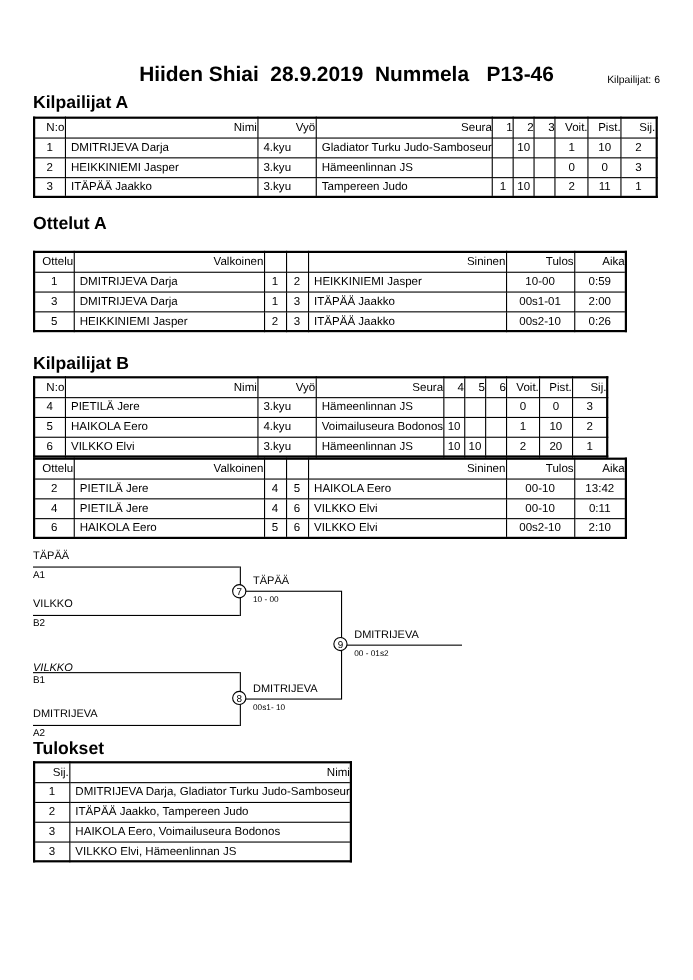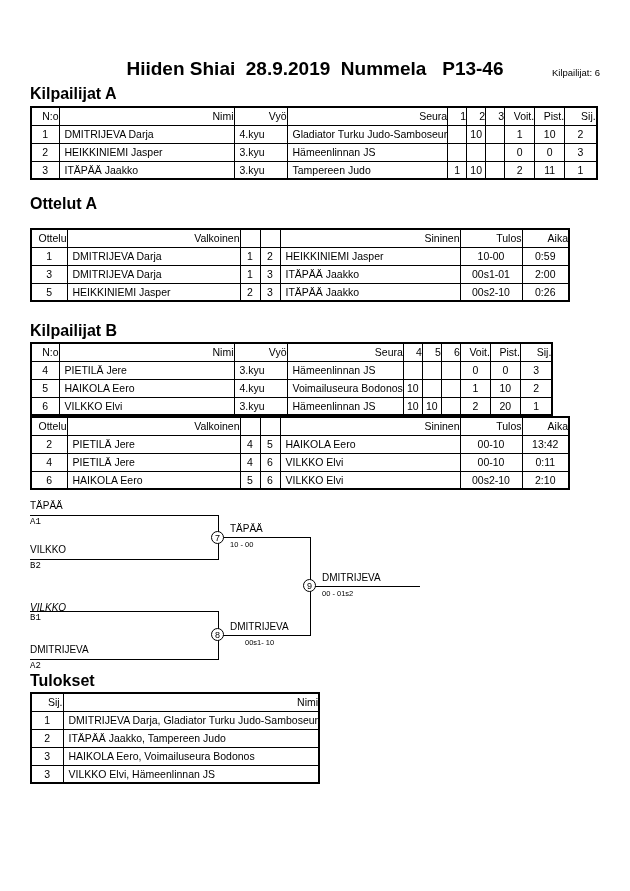--- a/index.html
+++ b/index.html
@@ -16,21 +16,21 @@
   .w-res   { width:283px; margin-left:30px; }
   table { border-collapse:collapse; table-layout:fixed; margin-left:30px; border:2px solid #000; }
   th, td { border:1px solid #000; height:18px; padding:0; font-size:10.5px; white-space:nowrap; vertical-align:middle; overflow:visible; }
   th { font-weight:400; text-align:right; }
   td.c { text-align:center; }
   td.l { text-align:left; padding-left:5px; }
   .bracket { position:relative; height:176px; margin-top:8px; }
   .hline { position:absolute; height:1px; background:#000; }
   .vline { position:absolute; width:1px; background:#000; }
   .blabel  { position:absolute; font-size:10px; line-height:12px; }
-  .bseed   { position:absolute; font-size:9px;  line-height:11px;font-family:Liberation Mono, monospace; }
+  .bseed   { position:absolute; font-size:9px;  line-height:11px; }
   .bwinner { position:absolute; font-size:10px; line-height:12px; }
   .bscore  { position:absolute; font-size:7.5px; line-height:9px; }
   .mcircle { position:absolute; width:13px; height:13px; border:1px solid #000; border-radius:50%;
              background:#fff; text-align:center; line-height:12px; font-size:9px; }
 </style>
 </head>
 <body>
 
 <div class="page">
 
@@ -300,21 +300,21 @@
     <div class="bseed" style="left:30px; top:115px;">B1</div>
     <div class="blabel" style="left:30px; top:146px;">DMITRIJEVA</div>
     <div class="bseed" style="left:30px; top:163px;">A2</div>
 
     <div class="mcircle" style="left:211px; top:33px;">7</div>
     <div class="bwinner" style="left:230px; top:25px;">TÄPÄÄ</div>
     <div class="bscore" style="left:230px; top:42px;">10 - 00</div>
 
     <div class="mcircle" style="left:211px; top:130px;">8</div>
     <div class="bwinner" style="left:230px; top:123px;">DMITRIJEVA</div>
-    <div class="bscore" style="left:230px; top:140px;margin-left:15px;">00s1- 10</div>
+    <div class="bscore" style="left:230px; top:140px;">00s1- 10</div>
 
     <div class="mcircle" style="left:303px; top:81px;">9</div>
     <div class="bwinner" style="left:322px; top:74px;">DMITRIJEVA</div>
     <div class="bscore" style="left:322px; top:91px;">00 - 01s2</div>
   </div>
 
   <div class="sec w-res" style="margin-top:0px; margin-bottom:4px;">Tulokset</div>
   <table>
     <colgroup>
         <col style="width:32px">

